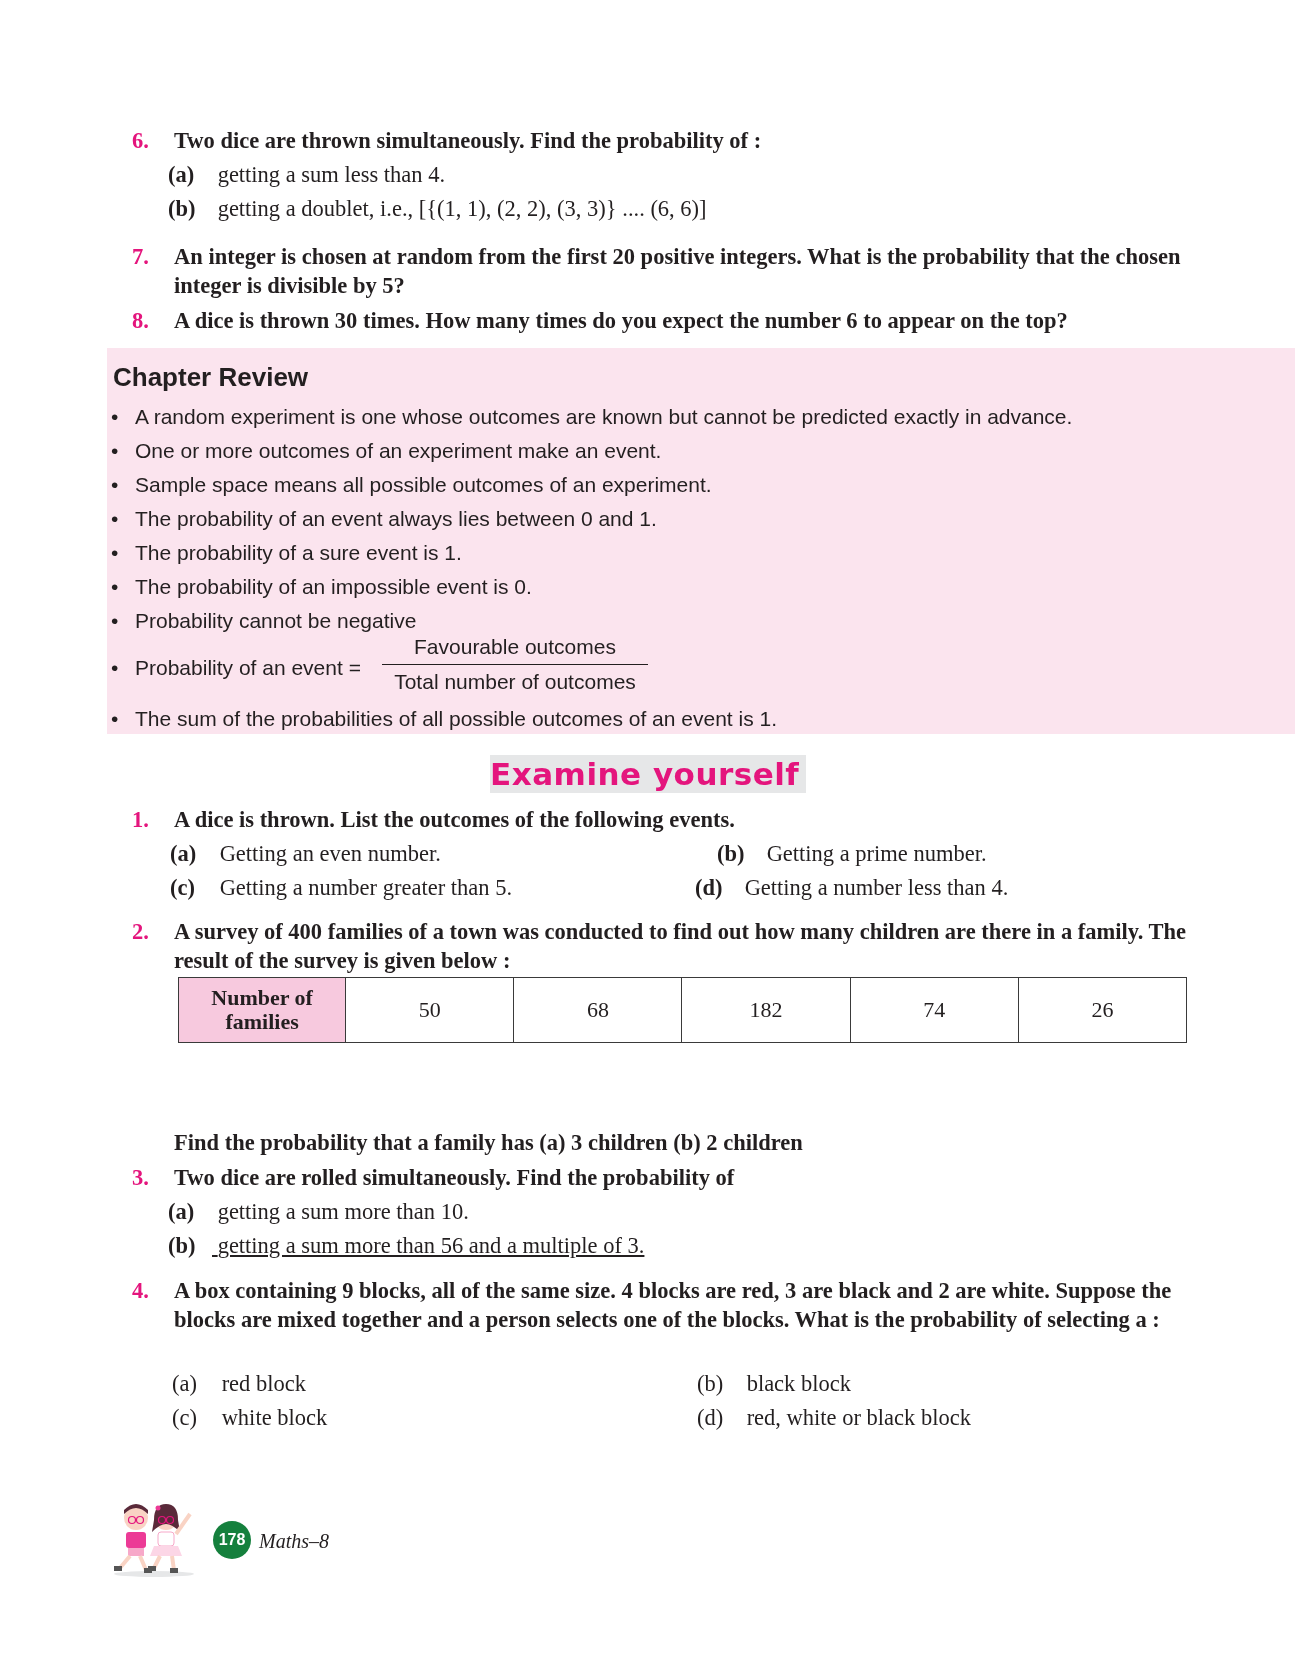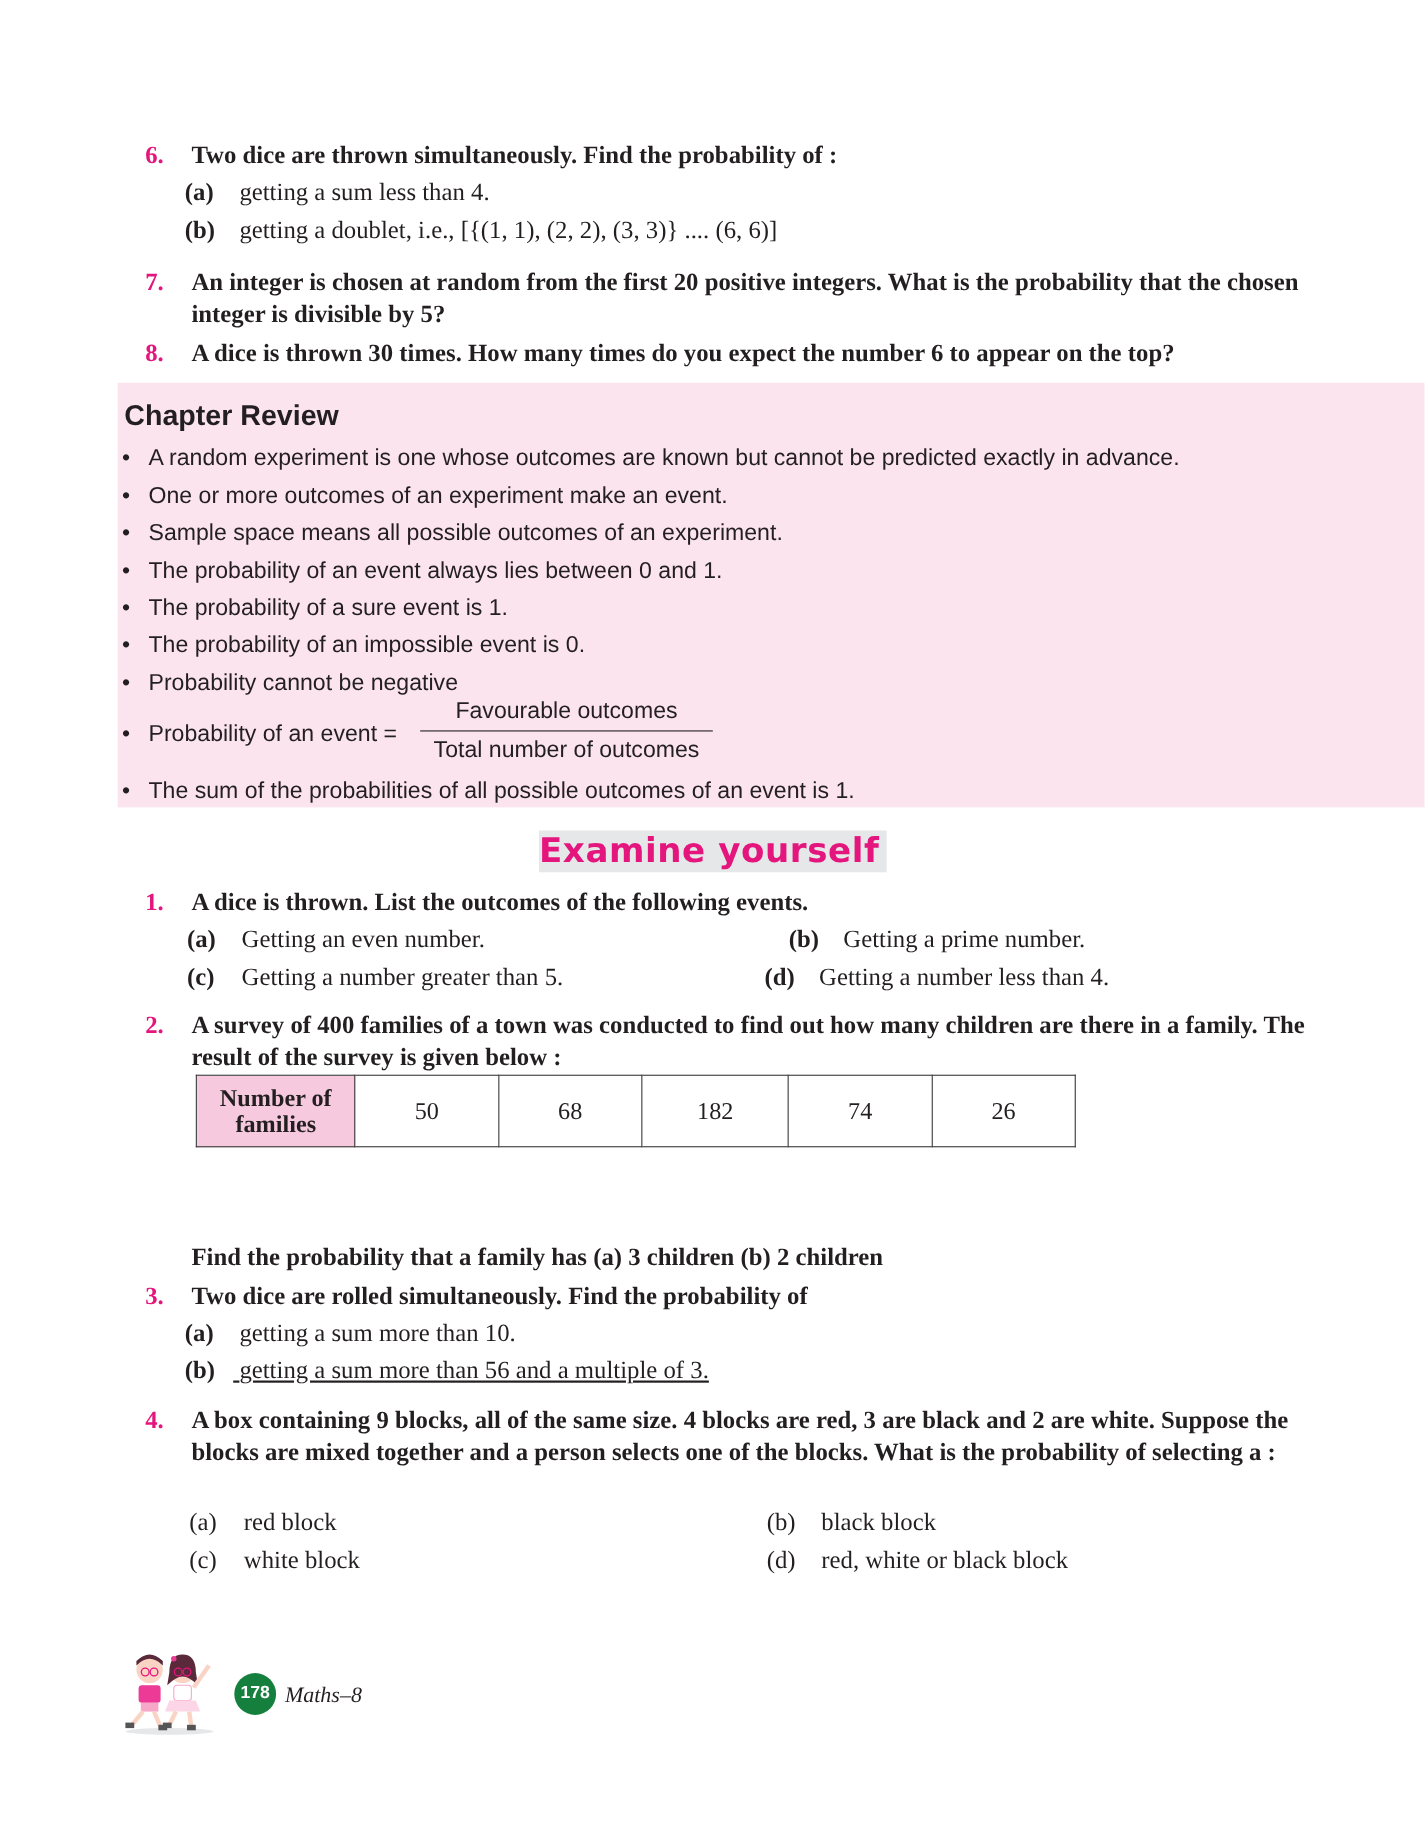--- a/index.html
+++ b/index.html
@@ -12,21 +12,21 @@
     .sub .lbl.plain { font-weight: normal; }
     .review { position: absolute; left: 107px; top: 348px; width: 1188px; height: 386px; background: #fbe4ee; }
     .review-title { position: absolute; left: 6px; top: 14px; font-family: "Liberation Sans", sans-serif; font-weight: bold; font-size: 26px; color: #231f20; }
     .bullet { position: absolute; left: 0; font-family: "Liberation Sans", "DejaVu Sans", sans-serif; font-size: 21px; line-height: 26px; color: #231f20; }
     .bullet .dot { position: absolute; left: 4px; top: 0; }
     .bullet .btxt { position: absolute; left: 28px; white-space: nowrap; }
     .frac { position: absolute; left: 275px; text-align: center; width: 266px; }
     .frac .numr { display: block; border-bottom: 1.5px solid #231f20; padding-bottom: 4px; }
     .frac .den { display: block; padding-top: 4px; }
     .exam-badge { position: absolute; left: 490px; top: 755px; width: 316px; height: 38px; background: #e6e7e8; text-align: left; font-family: "DejaVu Sans", sans-serif; font-weight: 900; font-size: 31px; line-height: 38px; color: #e4157d; letter-spacing: 0.5px; }
-    table.survey { position: absolute; left: 178px; top: 977px; width: 800px; border-collapse: collapse; font-family: "Liberation Serif", "DejaVu Serif", serif; font-size: 22px; }
+    table.survey { position: absolute; left: 178px; top: 977px; width: 1009px; border-collapse: collapse; font-family: "Liberation Serif", "DejaVu Serif", serif; font-size: 22px; }
     table.survey td { border: 1.5px solid #3a3a3a; text-align: center; height: 62px; width: 168px; }
     table.survey td.hd { background: #f7c9de; font-weight: bold; width: 166px; line-height: 24px; }
     .footer-art { position: absolute; left: 106px; top: 1502px; width: 96px; height: 76px; }
     .page-num { position: absolute; left: 213px; top: 1521px; width: 38px; height: 38px; border-radius: 50%; background: #15803d; color: #fff; font-family: "Liberation Sans", sans-serif; font-weight: bold; font-size: 16px; line-height: 38px; text-align: center; }
     .book-title { position: absolute; left: 259px; top: 1530px; font-family: Liberation Serif, serif; font-style: italic; font-size: 20px; color: #231f20; }
   </style>
 </head>
 <body>
 
 <div class="q" style="top:126px;">

